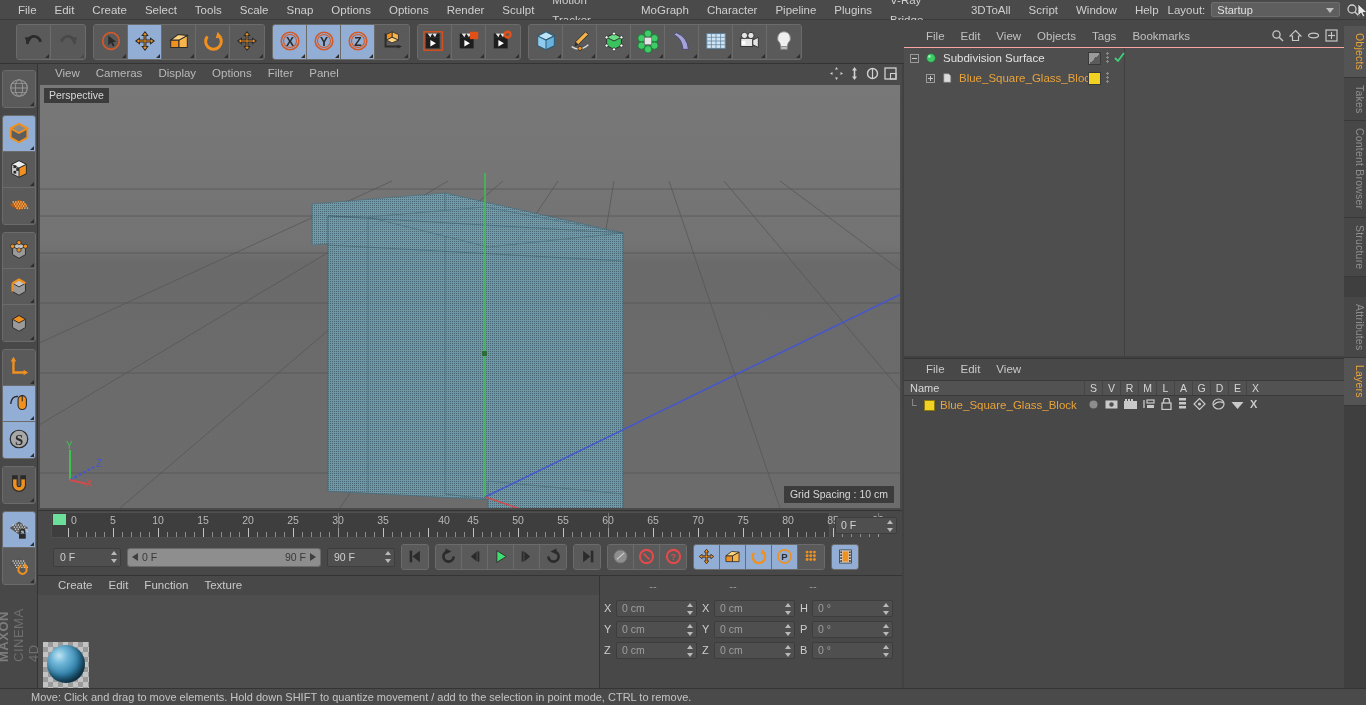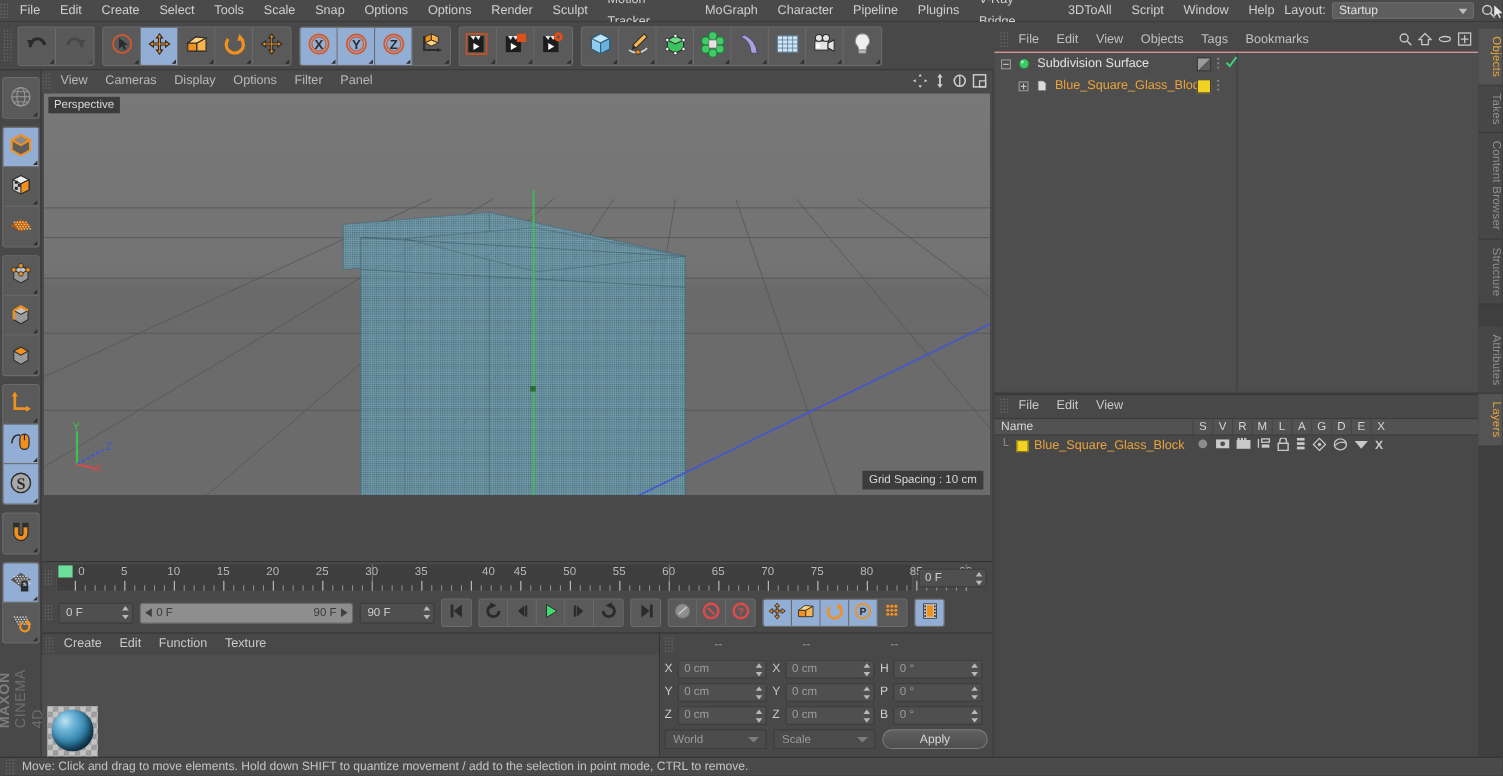--- a/index.html
+++ b/index.html
@@ -105,21 +105,21 @@
     background:#4a4a4a;
   }
   .viewmenu {
     height:19px; display:flex; align-items:center;
     background:#4a4a4a; position:relative;
   }
   .viewmenu .mi { color:#b9b9b9; font-size:11.5px; }
   .viewnav { position:absolute; right:4px; top:2px; display:flex; gap:3px; }
   .viewnav .nb { width:15px; height:15px; position:relative; cursor:pointer; }
   .viewport {
-    position:absolute; left:2px; top:21px; width:860px; height:365px;
+    position:absolute; left:2px; top:21px; width:860px; height:423px;
     background:#6e6e6e; overflow:hidden;text-align:center;
   }
   .persp-label {
     position:absolute; left:4px; top:3px; z-index:6;
     background:#3c3c3c; color:#d8d8d8; font-size:10.5px;
     padding:1px 5px 2px 5px;
   }
   .gridspacing {
     position:absolute; right:6px; bottom:5px; z-index:6;
     background:#3c3c3c; color:#d8d8d8; font-size:10.5px;
@@ -288,21 +288,21 @@
     font-size:10.5px; color:#8f8f8f; text-align:center;
     padding:7px 0; background:#474747; border-bottom:1px solid #383838;
     cursor:pointer; letter-spacing:.2px;
   }
   .vtab.sel { color:#e8a33c; background:#545454; }
 
   
   .statusbar {
     position:absolute; left:0; top:688px; width:1366px; height:17px;
     background:#4a4a4a; border-top:1px solid #343434;
-    display:flex; align-items:center; padding-left:5px;
+    display:flex; align-items:center; padding-left:16px;
   }
   .statusbar .txt { font-size:11px; color:#c4c4c4; margin-left:6px; }
 
   .cursor-arrow { position:absolute; left:1358px; top:4px; width:10px; height:14px; }
 </style>
 </head>
 <body>
 
 <div class="app">
 
@@ -1172,31 +1172,20 @@
           <span>0 cm</span>
           <span class="spin"></span>
         </span>
         <span class="coord-lbl">B</span>
         <span class="coord-in">
           <span>0 °</span>
           <span class="spin"></span>
         </span>
       </div>
 
-      <div class="coord-foot">
-        <div class="ddl">
-          <span>World</span>
-          <span class="arr"></span>
-        </div>
-        <div class="ddl">
-          <span>Scale</span>
-          <span class="arr"></span>
-        </div>
-        <div class="applybtn">Apply</div>
-      </div>
     </div>
   </div>
 
   <div class="objman">
     <div class="obj-head menu-row">
       <div class="gripdots" style="margin-left:5px;"></div>
       <div id="objmenu-items" style="display:flex;align-items:center;">
           <div class="mi">File</div>
           <div class="mi">Edit</div>
           <div class="mi">View</div>

